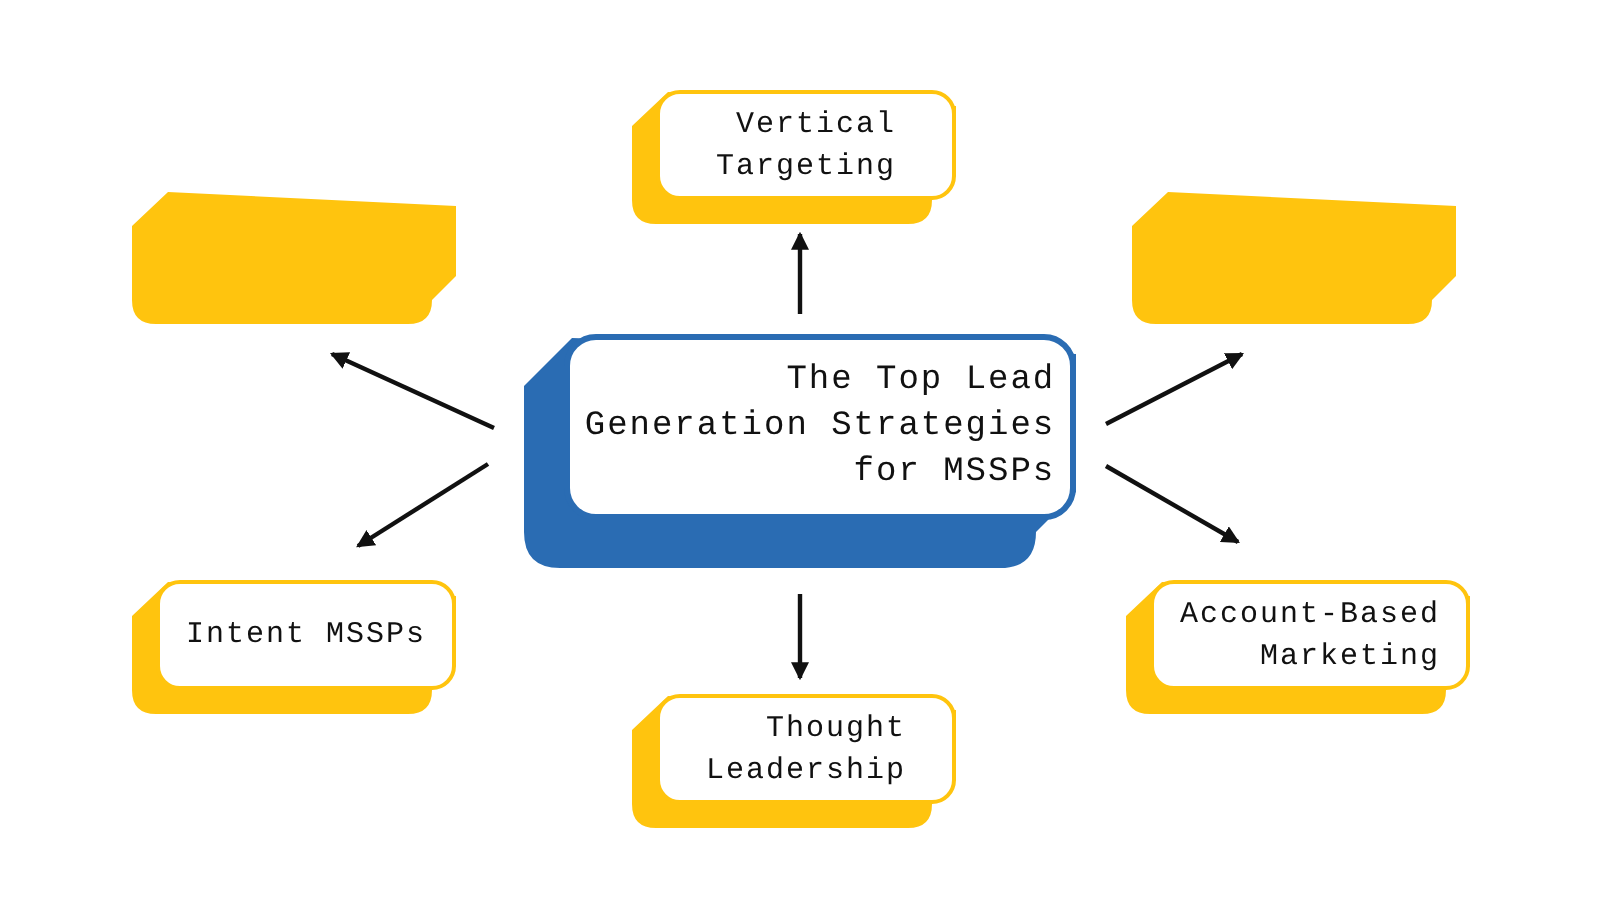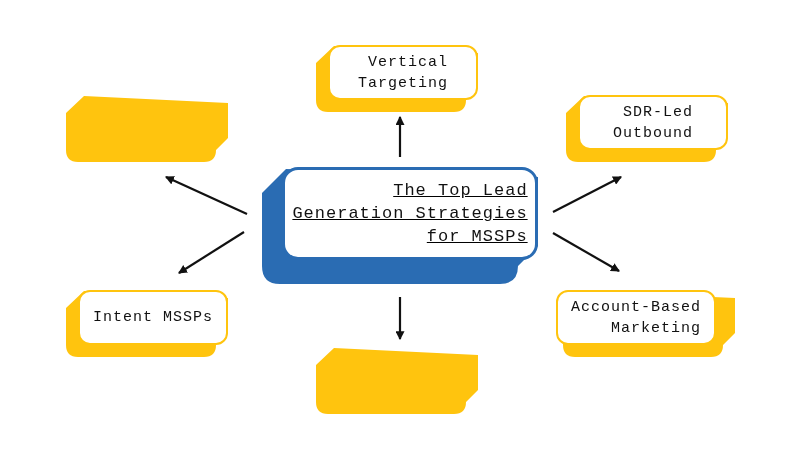--- a/index.html
+++ b/index.html
@@ -42,21 +42,20 @@
     border:2px solid var(--yellow);
     border-radius:12px;
     font-size:15px;
     line-height:21px;
   }
   .node.center-node{
     border:3px solid var(--blue);
     border-radius:16px;
     font-size:17px;
     line-height:23px;
-    text-decoration:underline;
   }
 </style>
 </head>
 <body>
 
 <div class="canvas">
 
   <svg class="layer" width="800" height="450" viewBox="0 0 800 450" aria-hidden="true">
     <defs>
       <marker id="ah" viewBox="0 0 8 8" refX="7" refY="4" markerWidth="9" markerHeight="9" orient="auto" markerUnits="userSpaceOnUse">
@@ -82,34 +81,34 @@
     <line x1="553" y1="212" x2="621" y2="177" class="arrow-line" marker-end="url(#ah)"></line>
     <line x1="553" y1="233" x2="619" y2="271" class="arrow-line" marker-end="url(#ah)"></line>
   </svg>
 
   <div class="node yellow" style="left:328px;top:45px;width:150px;height:55px">
     <span class="label">Vertical
 Targeting</span>
   </div>
 
 
-  <div class="node yellow" style="left:578px;top:95px;width:150px;height:55px">
-    <span class="label">SDR-Led
-Outbound</span>
-  </div>
 
   <div class="node yellow" style="left:78px;top:290px;width:150px;height:55px">
     <span class="label">Intent MSSPs</span>
   </div>
 
-  <div class="node yellow" style="left:556px;top:290px;width:160px;height:55px">
+  <div class="node yellow" style="left:575px;top:290px;width:160px;height:55px">
     <span class="label">Account-Based
 Marketing</span>
   </div>
 
+  <div class="node yellow" style="left:328px;top:347px;width:150px;height:55px">
+    <span class="label">Thought
+Leadership</span>
+  </div>
 
   <div class="node center-node" style="left:282px;top:167px;width:256px;height:93px">
     <span class="label">The Top Lead
 Generation Strategies
 for MSSPs</span>
   </div>
 
 </div>
 
 </body></html>

